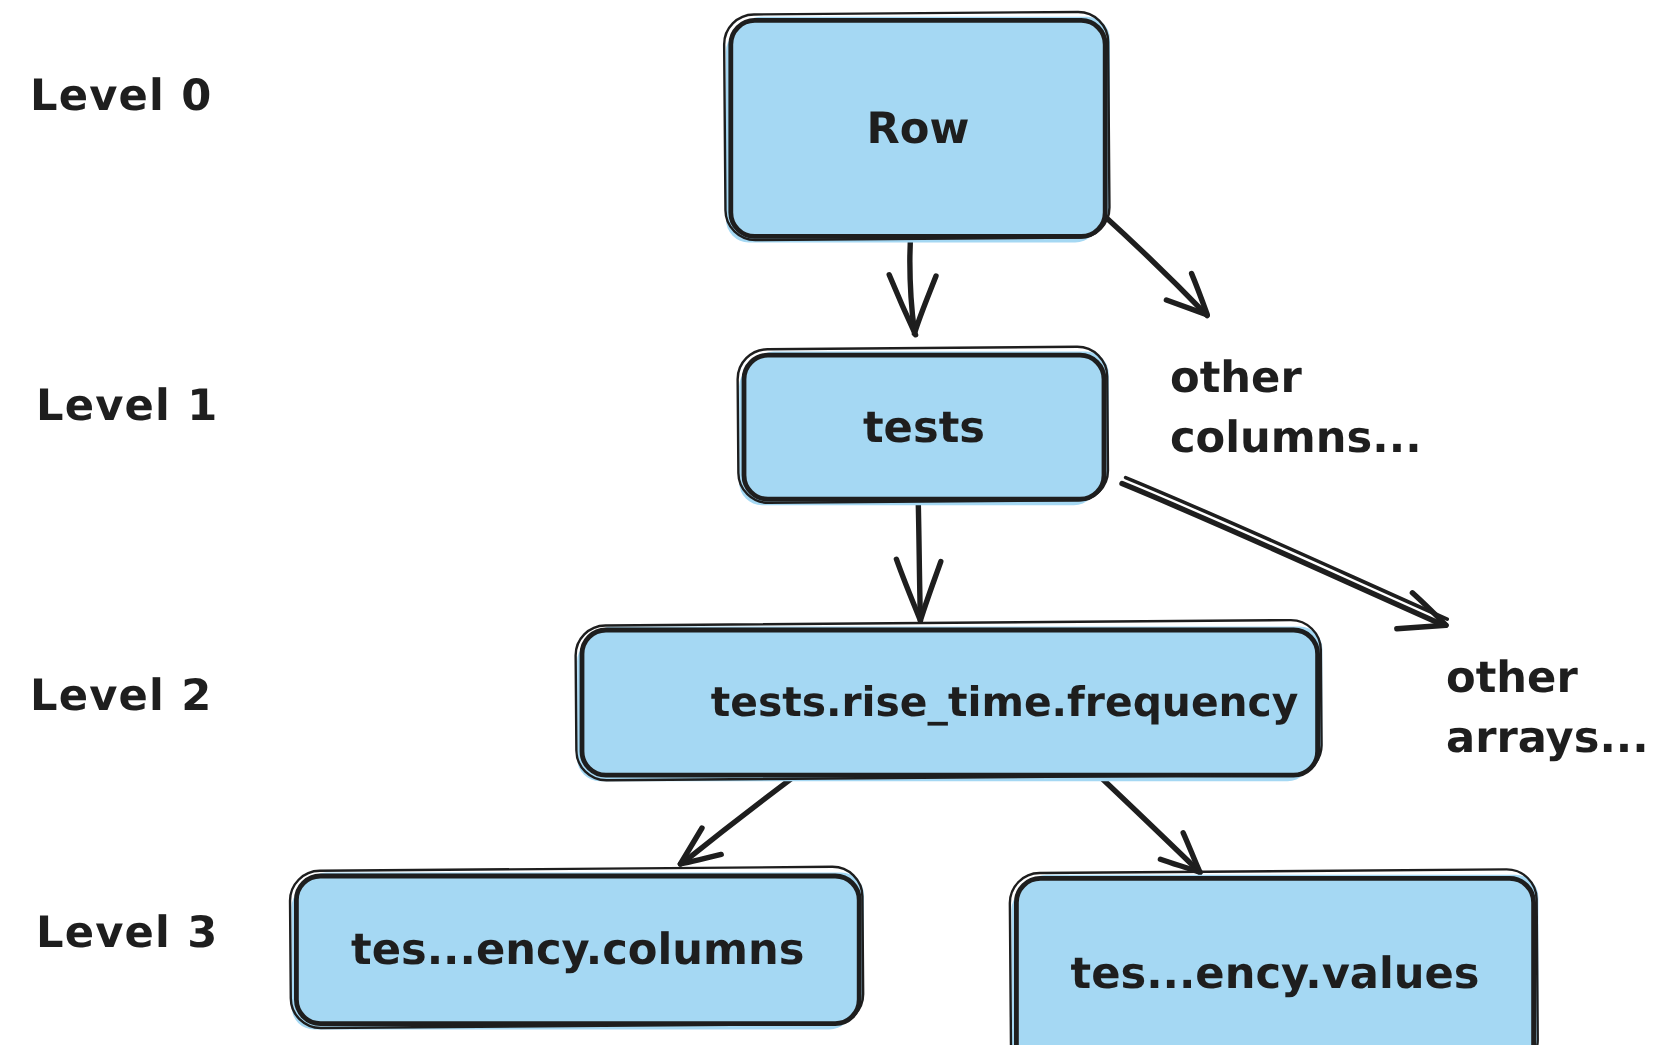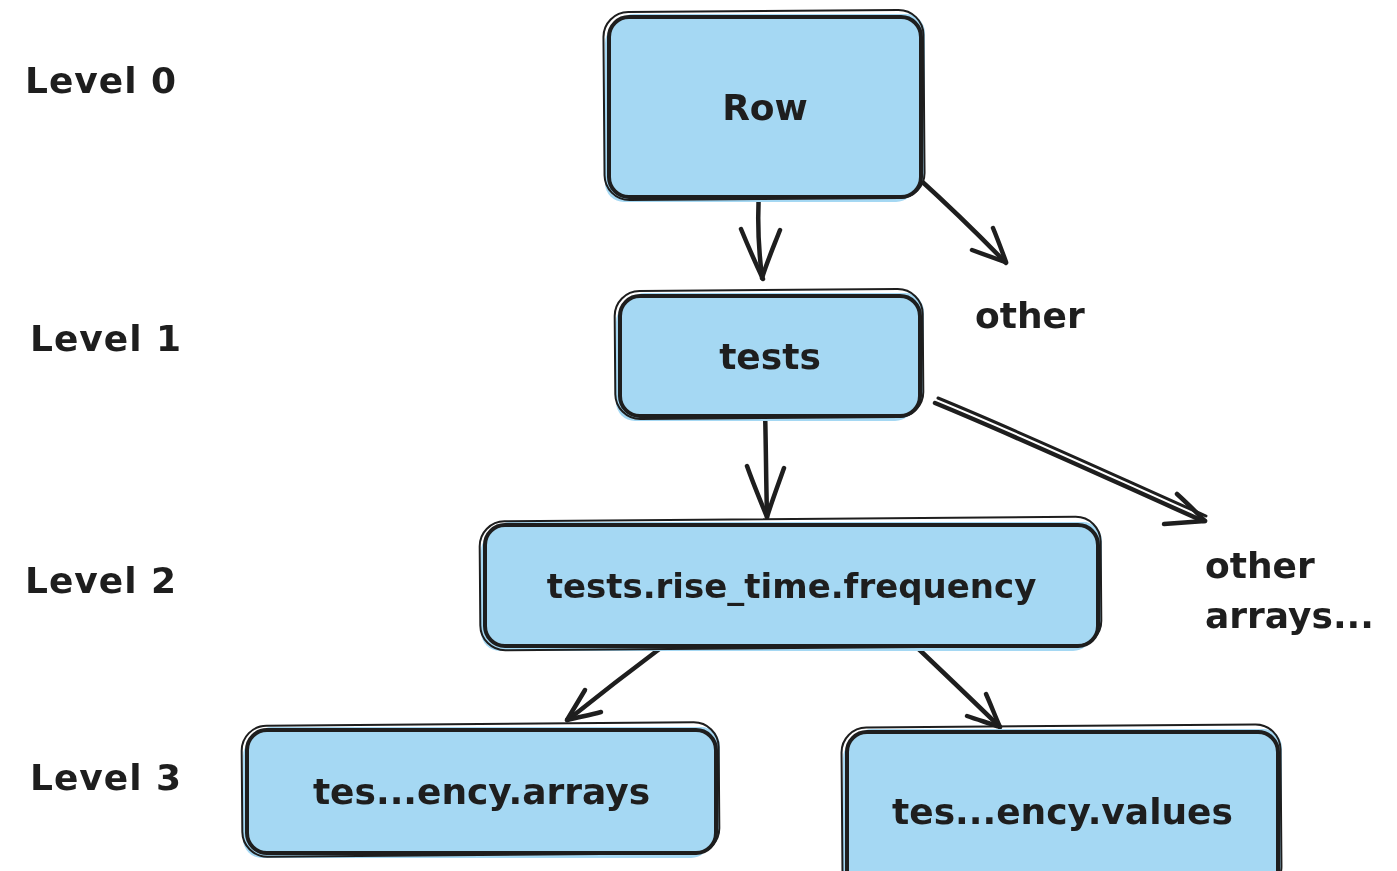--- a/index.html
+++ b/index.html
@@ -129,34 +129,35 @@
   </svg>
 
   <div class="node" style="left:607px; top:15px; width:316px; height:184px;">
     <span class="node-label">Row</span>
   </div>
 
   <div class="node" style="left:618px; top:283px; width:304px; height:124px;margin-top:11px;">
     <span class="node-label">tests</span>
   </div>
 
-  <div class="node node-freq" style="left:483px; top:523px; width:617px; height:125px;">
+  <div class="node node-freq" style="left:483px; top:523px; width:617px; height:125px;justify-content:flex-end;">
     <span class="node-label">tests.rise_time.frequency</span>
   </div>
 
   <div class="node" style="left:245px; top:728px; width:473px; height:127px;">
-    <span class="node-label">tes...ency.arrays</span>
+    <span class="node-label">tes...ency.columns</span>
   </div>
 
   <div class="node" style="left:845px; top:730px; width:435px; height:163px;">
     <span class="node-label">tes...ency.values</span>
   </div>
 
   <div class="annotation" style="left:975px; top:291px; width:230px;">
     <div>other</div>
+    <div>columns...</div>
   </div>
 
   <div class="annotation" style="left:1205px; top:541px; width:192px;">
     <div>other</div>
     <div>arrays...</div>
   </div>
 
 </div>
 
 </body></html>

